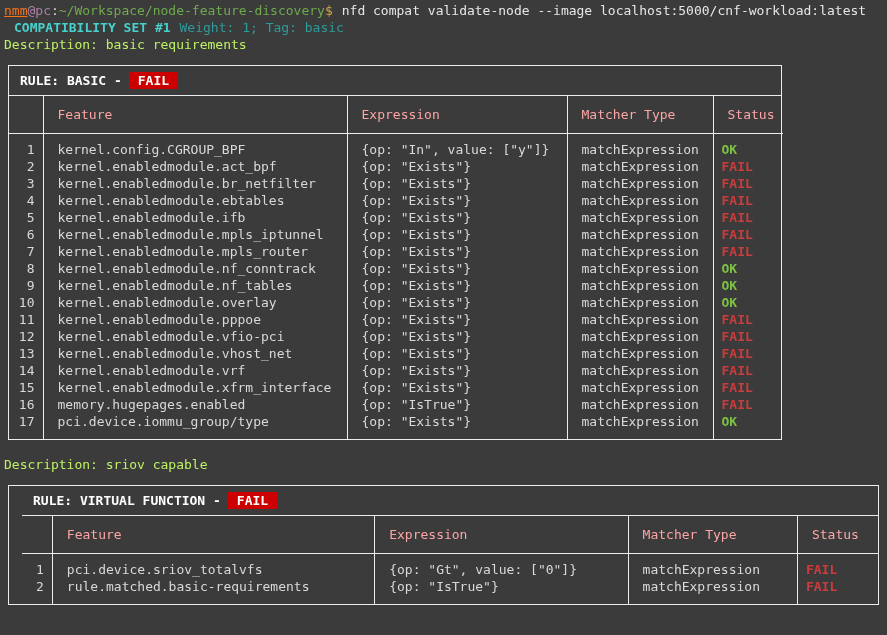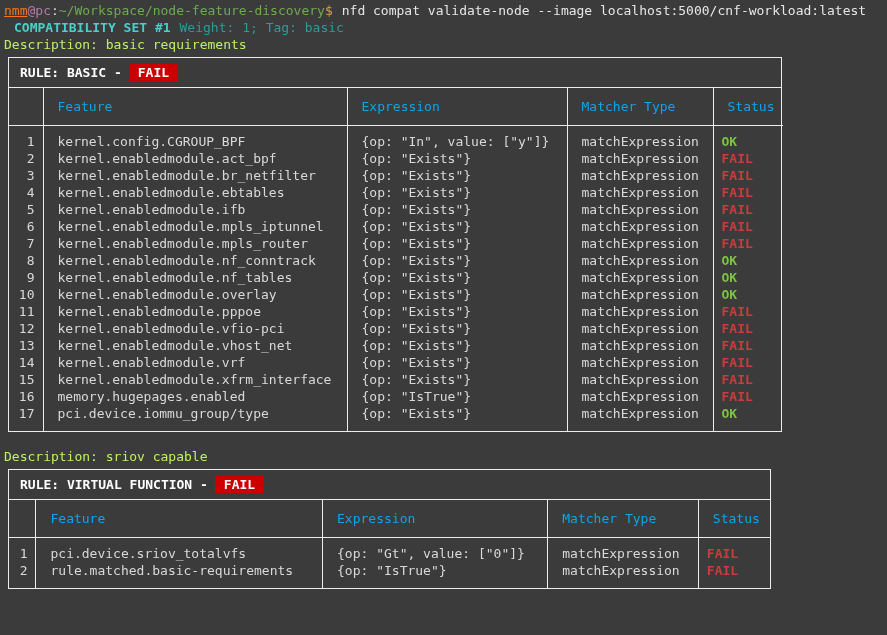--- a/index.html
+++ b/index.html
@@ -18,43 +18,43 @@
   .prompt-host { color: #ad7fa8; }
   .prompt-colon { color: #d9d9d9; }
   .prompt-path { color: #6faa4e; text-align: center; }
   .prompt-dollar { color: #d7a542; }
   .cmd { color: #e6e6e6; padding-left: 9px; }
   .set-title { color: #48d1cc; font-weight: bold; margin-left: 10px; }
   .set-meta { color: #2e9b9b; padding-left: 9px; }
   .desc { color: #bef264; }
   .tbl {
     border: 1px solid #ededed;
-    margin: 4px 0 0 4px;
+    margin: 12px 0 0 4px;
     background: #3b3b3b;
   }
   .tbl-1 { width: 774px; }
-  .tbl-2 { width: 763px; }
+  .tbl-2 { width: 871px; padding-left: 13px; }
   .rule-row {
     border-bottom: 1px solid #ededed;
     padding: 6px 0 6px 11px;
     font-weight: bold; color: #ffffff;
     white-space: pre;
   }
   .badge {
     display: inline-block;
     background: #cc0000; color: #ffffff;
     font-weight: bold;
     padding: 0 9px;
     margin-left: 7px;
   }
   table { border-collapse: collapse; width: 100%; table-layout: fixed; }
   th, td { overflow: hidden; white-space: pre; }
   th:not(:first-child), td:not(:first-child) { border-left: 1px solid #ededed; }
   thead th {
-    text-align: left; font-weight: normal; color: #0ea5e9;
+    text-align: left; font-weight: normal; color: #fca5a5;
     padding: 10px 0 10px 14px;
     border-bottom: 1px solid #ededed;
   }
   thead th:first-child { padding-left: 0; }
   tbody td { padding: 0 0 0 14px; }
   tbody td.num { text-align: right; padding: 0 8px 0 0; }
   tbody td.status { padding-left: 8px; font-weight: bold; }
   tbody tr:first-child td { padding-top: 7px; }
   tbody tr:last-child td { padding-bottom: 9px; }
   .ok { color: #7dc242; }

